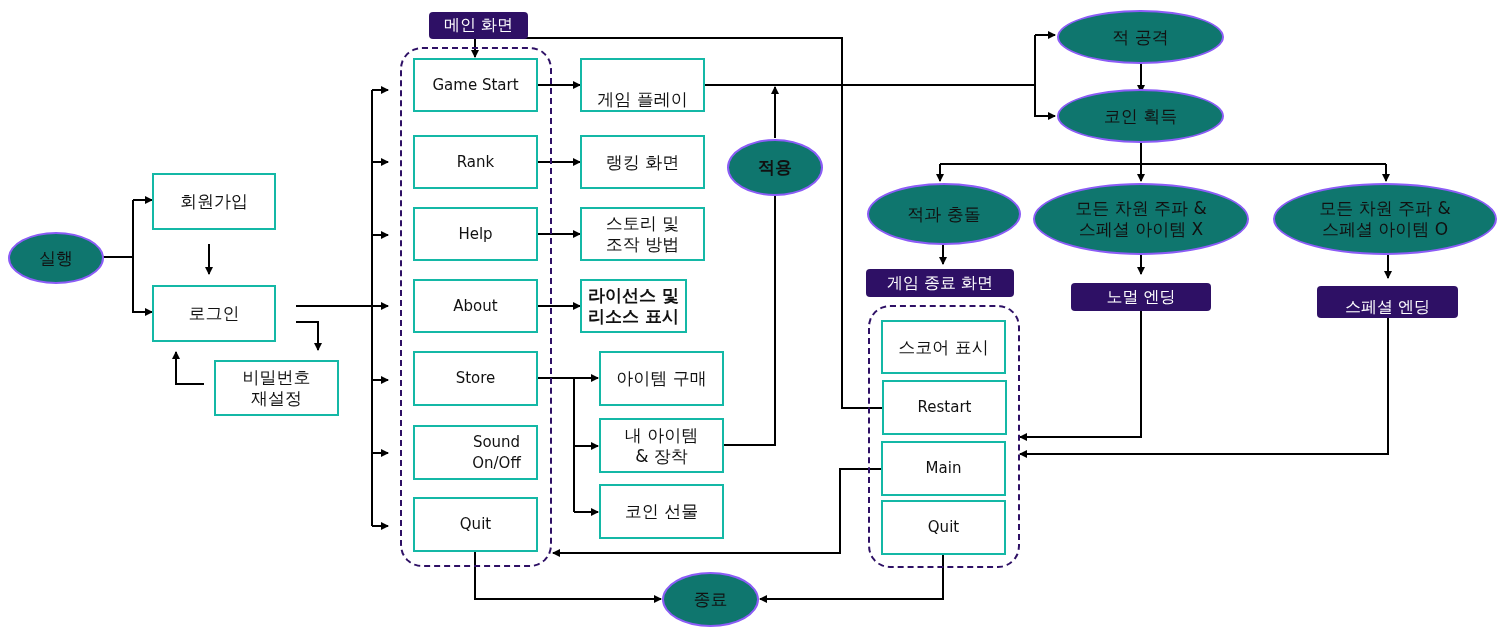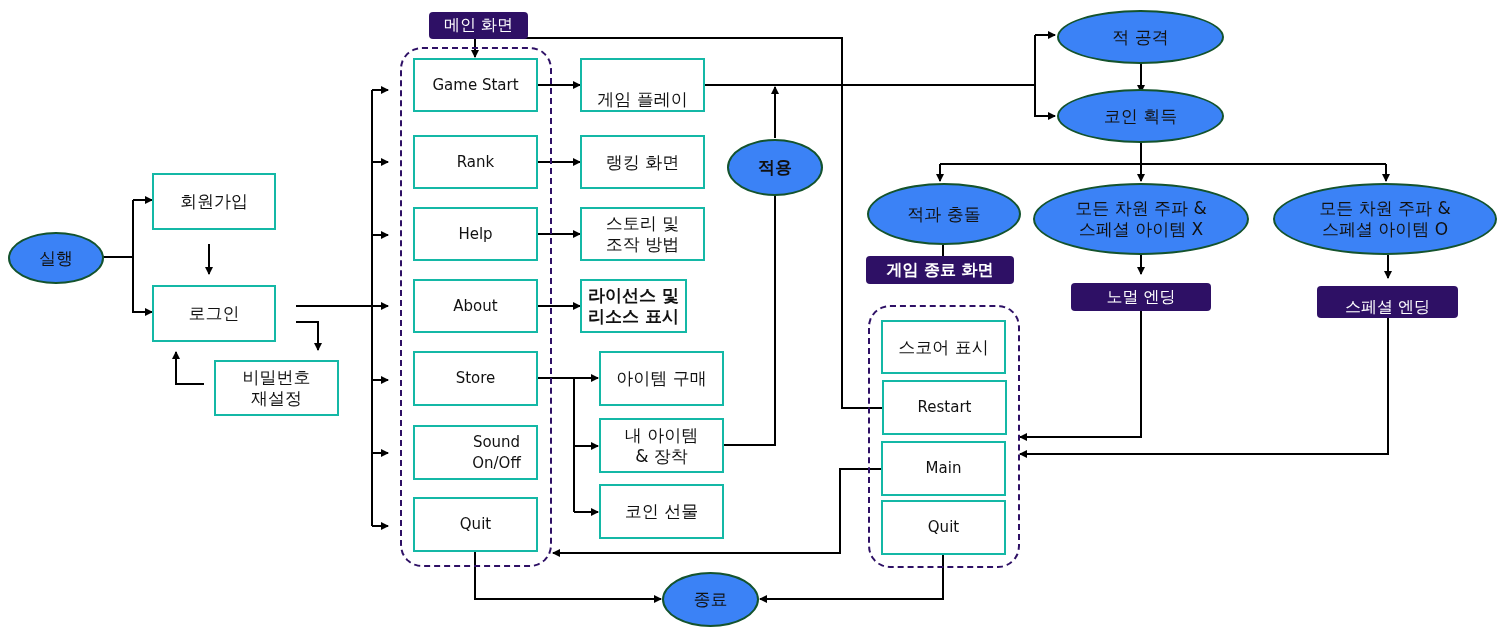--- a/index.html
+++ b/index.html
@@ -3,22 +3,22 @@
 <meta charset="utf-8">
 <style>
   html, body { margin:0; padding:0; background:#ffffff; }
   body { width:1507px; height:632px; position:relative; overflow:hidden;
          font-family:"DejaVu Sans", sans-serif; color:#111; }
   svg#lines { position:absolute; left:0; top:0; }
   .box { position:absolute; box-sizing:border-box; border:2px solid #14b8a6; background:#fff;
          display:flex; align-items:center; justify-content:center; text-align:center;
          font-size:17px; line-height:21px; white-space:pre-line; }
   .box.en { font-size:15px; }
-  .ellipse { position:absolute; box-sizing:border-box; border:2px solid #14532d; border-radius:50%;
-         background:#3b82f6; display:flex; align-items:center; justify-content:center;
+  .ellipse { position:absolute; box-sizing:border-box; border:2px solid #8b5cf6; border-radius:50%;
+         background:#0f766e; display:flex; align-items:center; justify-content:center;
          text-align:center; font-size:17px; line-height:21px; white-space:pre-line; }
   .tag { position:absolute; background:#2e1065; color:#fff; border-radius:4px;
          display:flex; align-items:center; justify-content:center; font-size:16px; }
   .group { position:absolute; box-sizing:border-box; border:2px dashed #2e1065; border-radius:22px; }
 </style>
 </head>
 <body>
 
 <svg id="lines" width="1507" height="632">
   <defs>
@@ -120,21 +120,21 @@
 <div class="ellipse" style="left:662px;top:572px;width:97px;height:55px;"><span>종료</span></div>
 
 <div class="ellipse" style="left:1057px;top:10px;width:167px;height:54px;"><span>적 공격</span></div>
 <div class="ellipse" style="left:1057px;top:89px;width:167px;height:54px;"><span>코인 획득</span></div>
 <div class="ellipse" style="left:867px;top:183px;width:154px;height:62px;"><span>적과  충돌</span></div>
 <div class="ellipse" style="left:1033px;top:183px;width:216px;height:72px;"><span>모든 차원 주파 &amp;
 스페셜 아이템 X</span></div>
 <div class="ellipse" style="left:1273px;top:183px;width:224px;height:72px;"><span>모든 차원 주파 &amp;
 스페셜 아이템 O</span></div>
 
-<div class="tag" style="left:866px;top:256px;width:148px;height:28px;font-weight:bold;">
+<div class="tag" style="left:866px;top:269px;width:148px;height:28px;">
     <span>게임 종료 화면</span>
   </div>
 <div class="tag" style="left:1071px;top:283px;width:140px;height:28px;">
     <span>노멀 엔딩</span>
   </div>
 <div class="tag" style="left:1317px;top:286px;width:141px;height:32px;align-items:flex-end;">
     <span>스페셜 엔딩</span>
   </div>
 
 <div class="group" style="left:868px;top:305px;width:152px;height:263px;"></div>

